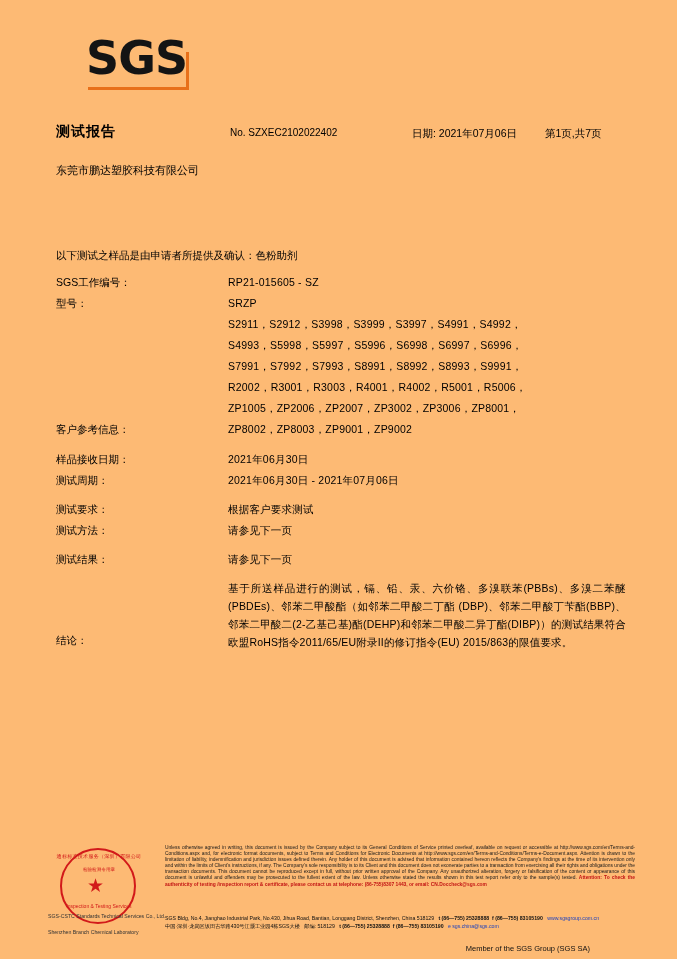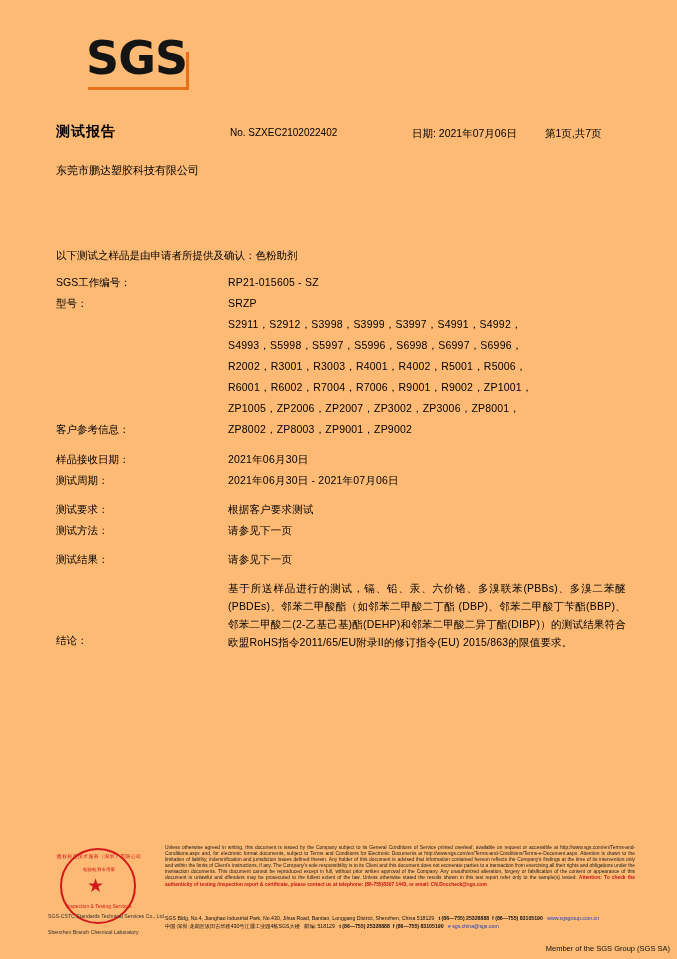--- a/index.html
+++ b/index.html
@@ -215,21 +215,21 @@
     font-size: 5.2px;
     line-height: 7.6px;
     color: #111;
   }
   .addr-block .bold { font-weight: bold; }
   .addr-block .link { color: #1a3fbf; }
 
   .member {
     position: absolute;
     left: 0; top: 944px;
-    width: 670px;
+    width: 590px;
     text-align: right;
     font-size: 7.5px;
     color: #111;
   }
 </style>
 </head>
 <body>
 
 <div class="page">
 
@@ -258,22 +258,22 @@
     <div class="frow">
       <div class="flabel">型号：</div>
       <div class="fvalue">SRZP</div>
     </div>
 
     <div class="frow">
       <div class="flabel">客户参考信息：</div>
       <div class="fvalue ref-lines">
         <div>S2911，S2912，S3998，S3999，S3997，S4991，S4992，</div>
         <div>S4993，S5998，S5997，S5996，S6998，S6997，S6996，</div>
+        <div>S7991，S7992，S7993，S8991，S8992，S8993，S9991，</div>
         <div>R2002，R3001，R3003，R4001，R4002，R5001，R5006，</div>
-        <div>R6001，R6002，R7004，R7006，R9001，R9002，ZP1001，</div>
         <div>ZP1005，ZP2006，ZP2007，ZP3002，ZP3006，ZP8001，</div>
         <div>ZP8002，ZP8003，ZP9001，ZP9002</div>
       </div>
     </div>
 
     <div class="gap-md"></div>
 
     <div class="frow">
       <div class="flabel">样品接收日期：</div>
       <div class="fvalue">2021年06月30日</div>

